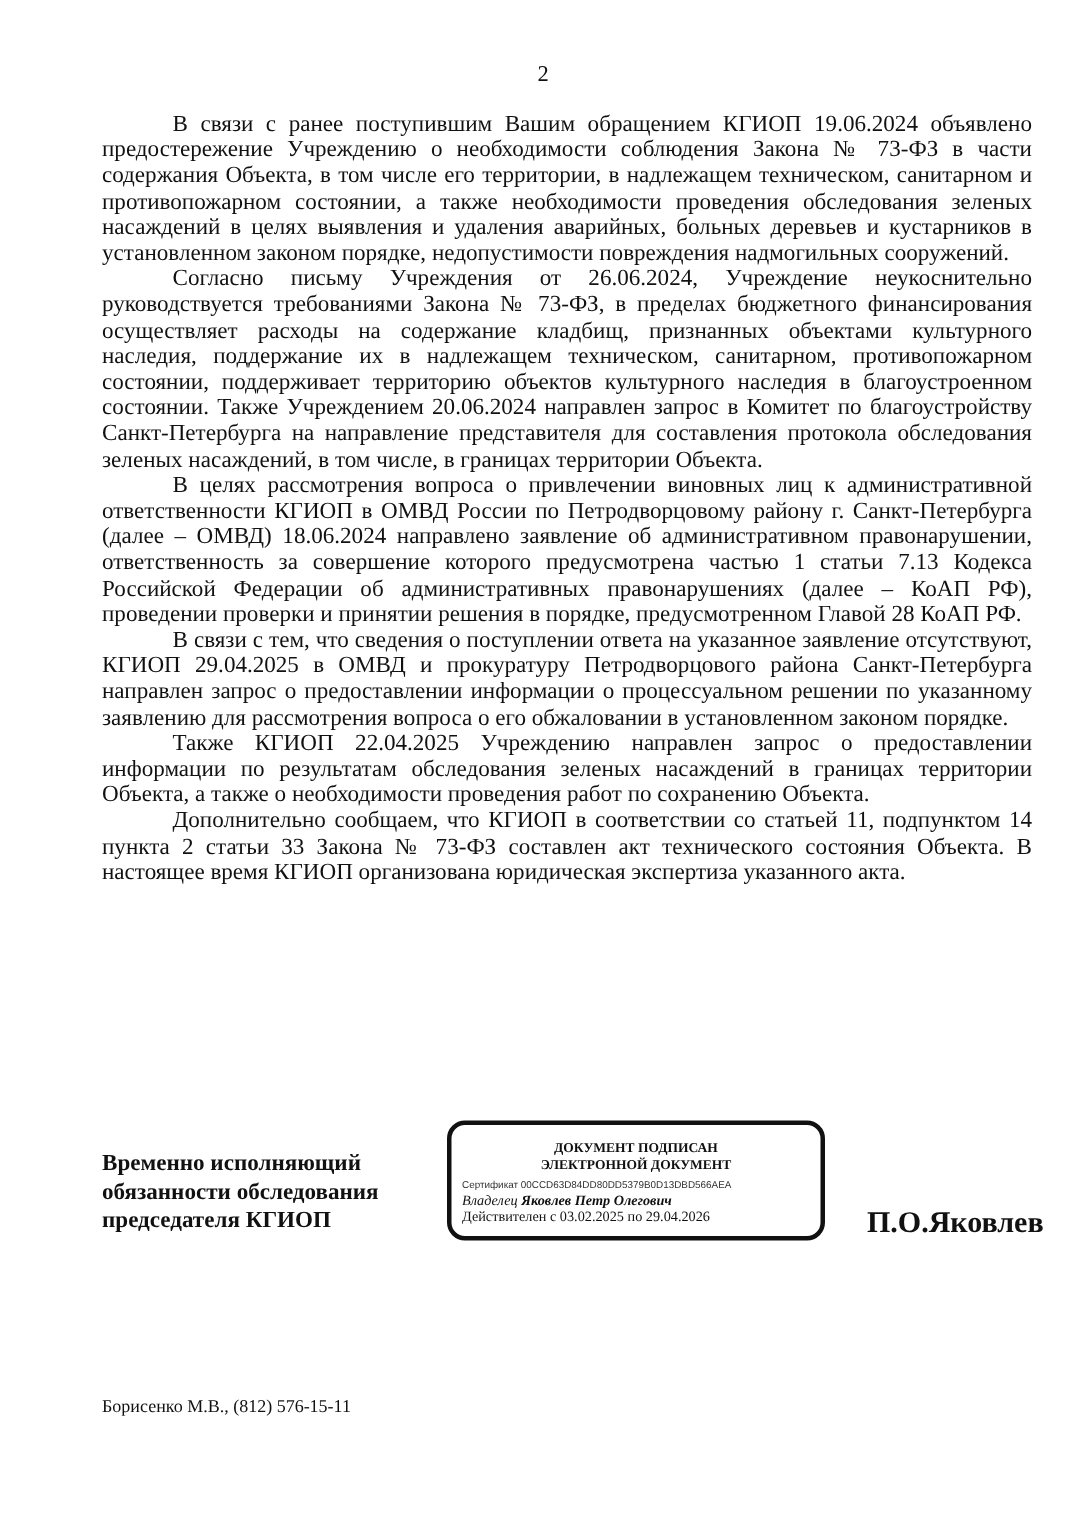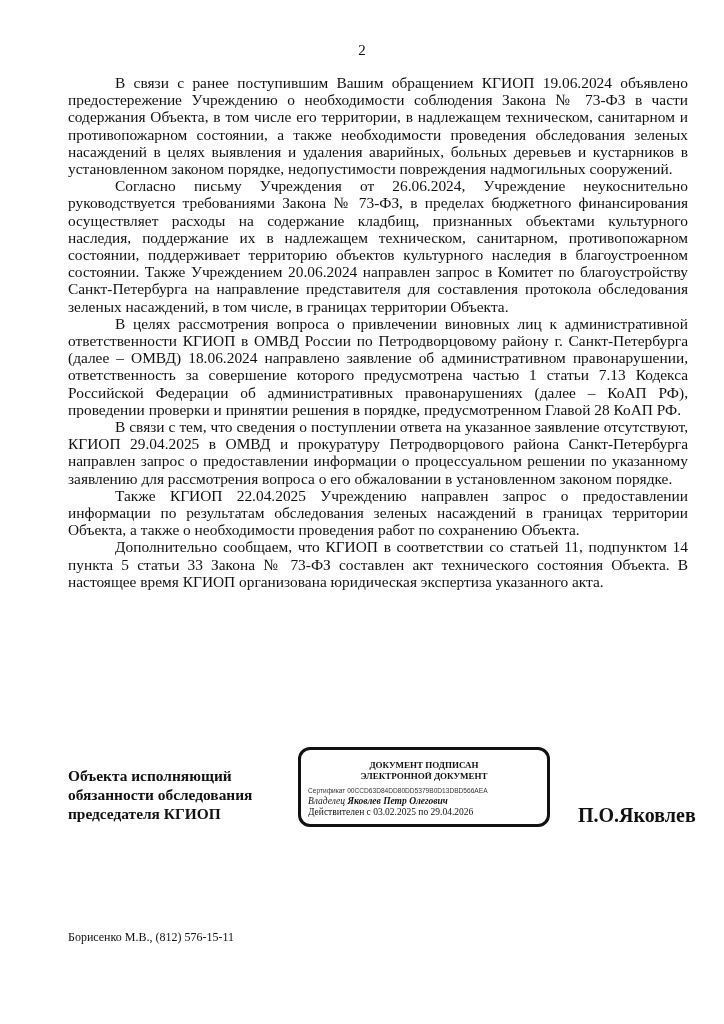--- a/index.html
+++ b/index.html
@@ -23,25 +23,25 @@
 <body>
 
 <div class="page-number">2</div>
 
 <div class="body-text">
   <p>В связи с ранее поступившим Вашим обращением КГИОП 19.06.2024 объявлено предостережение Учреждению о необходимости соблюдения Закона № 73-ФЗ в части содержания Объекта, в том числе его территории, в надлежащем техническом, санитарном и противопожарном состоянии, а также необходимости проведения обследования зеленых насаждений в целях выявления и удаления аварийных, больных деревьев и кустарников в установленном законом порядке, недопустимости повреждения надмогильных сооружений.</p>
   <p>Согласно письму Учреждения от 26.06.2024, Учреждение неукоснительно руководствуется требованиями Закона № 73-ФЗ, в пределах бюджетного финансирования осуществляет расходы на содержание кладбищ, признанных объектами культурного наследия, поддержание их в надлежащем техническом, санитарном, противопожарном состоянии, поддерживает территорию объектов культурного наследия в благоустроенном состоянии. Также Учреждением 20.06.2024 направлен запрос в Комитет по благоустройству Санкт-Петербурга на направление представителя для составления протокола обследования зеленых насаждений, в том числе, в границах территории Объекта.</p>
   <p>В целях рассмотрения вопроса о привлечении виновных лиц к административной ответственности КГИОП в ОМВД России по Петродворцовому району г. Санкт-Петербурга (далее – ОМВД) 18.06.2024 направлено заявление об административном правонарушении, ответственность за совершение которого предусмотрена частью 1 статьи 7.13 Кодекса Российской Федерации об административных правонарушениях (далее – КоАП РФ), проведении проверки и принятии решения в порядке, предусмотренном Главой 28 КоАП РФ.</p>
   <p>В связи с тем, что сведения о поступлении ответа на указанное заявление отсутствуют, КГИОП 29.04.2025 в ОМВД и прокуратуру Петродворцового района Санкт-Петербурга направлен запрос о предоставлении информации о процессуальном решении по указанному заявлению для рассмотрения вопроса о его обжаловании в установленном законом порядке.</p>
   <p>Также КГИОП 22.04.2025 Учреждению направлен запрос о предоставлении информации по результатам обследования зеленых насаждений в границах территории Объекта, а также о необходимости проведения работ по сохранению Объекта.</p>
-  <p>Дополнительно сообщаем, что КГИОП в соответствии со статьей 11, подпунктом 14 пункта 5 статьи 33 Закона № 73-ФЗ составлен акт технического состояния Объекта. В настоящее время КГИОП организована юридическая экспертиза указанного акта.</p>
+  <p>Дополнительно сообщаем, что КГИОП в соответствии со статьей 11, подпунктом 14 пункта 2 статьи 33 Закона № 73-ФЗ составлен акт технического состояния Объекта. В настоящее время КГИОП организована юридическая экспертиза указанного акта.</p>
 </div>
 
 <div class="sig-left">
-  <div>Объекта исполняющий</div>
+  <div>Временно исполняющий</div>
   <div>обязанности обследования</div>
   <div>председателя КГИОП</div>
 </div>
 
 <div class="stamp">
   <div class="stamp-title">
     <div>ДОКУМЕНТ ПОДПИСАН</div>
     <div>ЭЛЕКТРОННОЙ ДОКУМЕНТ</div>
   </div>
   <div class="stamp-cert">

